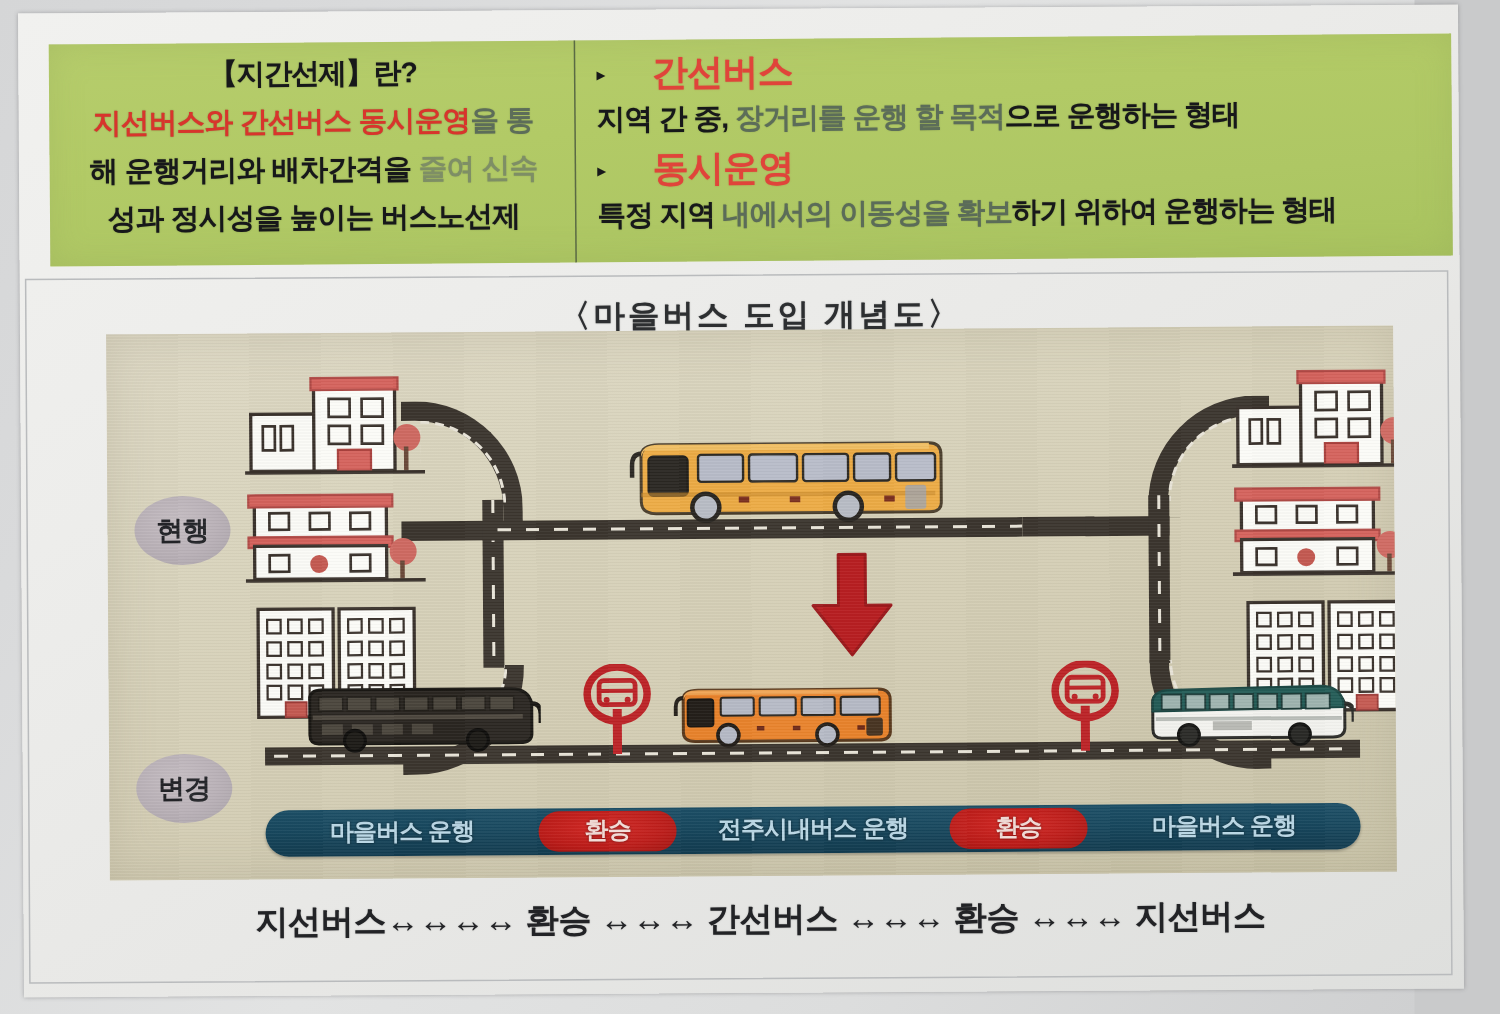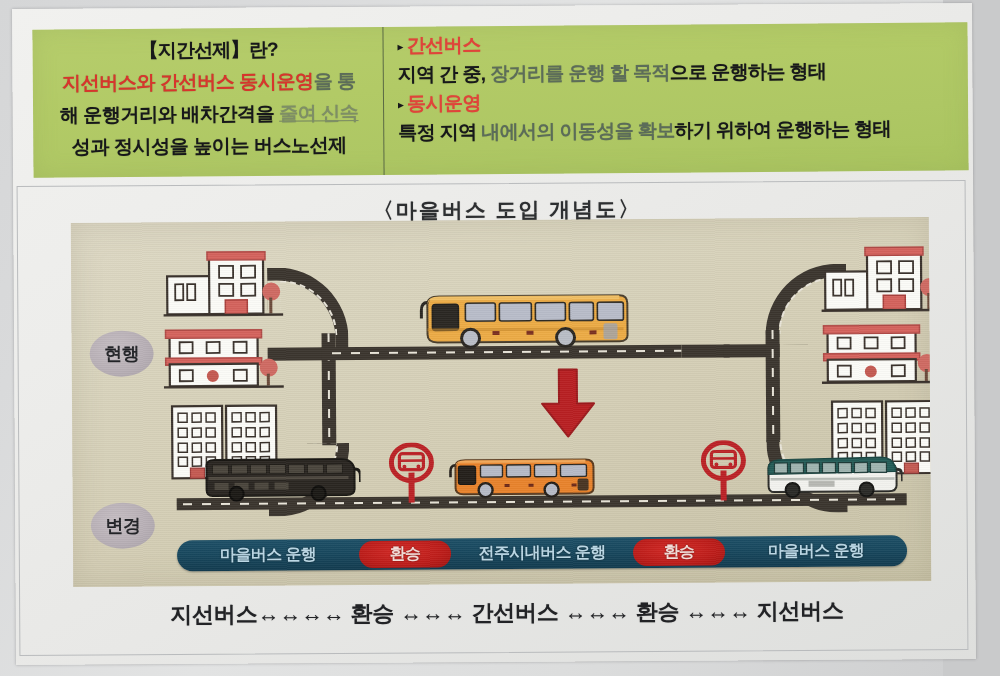--- a/index.html
+++ b/index.html
@@ -73,35 +73,36 @@
     letter-spacing: -0.4px;
     font-weight: 600;
     text-shadow: 0 0 1px rgba(40,45,30,.35);
   }
   .gh-line.title { font-weight: 700; letter-spacing: -0.8px; }
   .gh-line .red {
     color: #d8352c;
     font-weight: 700;
   }
   .gh-line .faded { color: #3c4a55; opacity: .72; }
-  .gh-line .faded2 { color: #555f66; opacity: .55; text-decoration: underline; }
+  .gh-line .faded2 { color: #555f66; opacity: .55; }
   #gh-right .gh-line { text-align: left; letter-spacing: -0.6px; }
   .bullet-row { display: flex; align-items: center; gap: 3px; }
   .bullet-arrow {
     color: #17181a;
     font-size: 12px;
     line-height: 1;
     transform: translateY(1px);
   }
   .term-red {
     color: #e0443a;
     font-weight: 700;
-    font-size: 19px;
+    font-size: 24px;
     letter-spacing: -0.5px;
     text-shadow: 0 0 1px rgba(180,50,40,.4);
+    margin-left: 28px;
   }
 
   
   #diagram-title {
     position: absolute;
     left: 72px; top: 196px;
     width: 870px;
     text-align: center;
     font-size: 21px;
     font-weight: 700;

